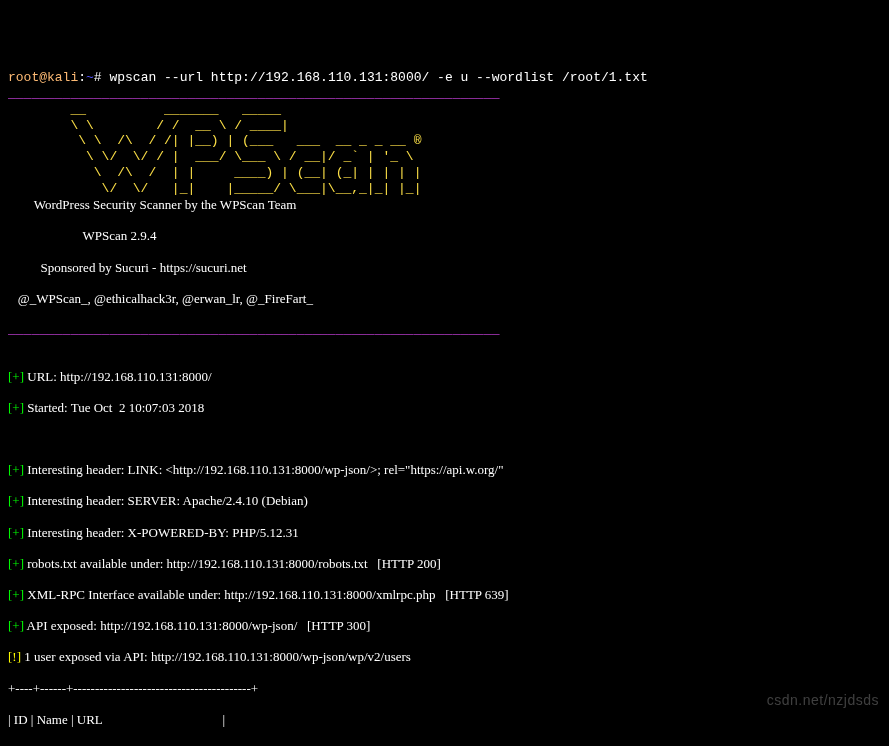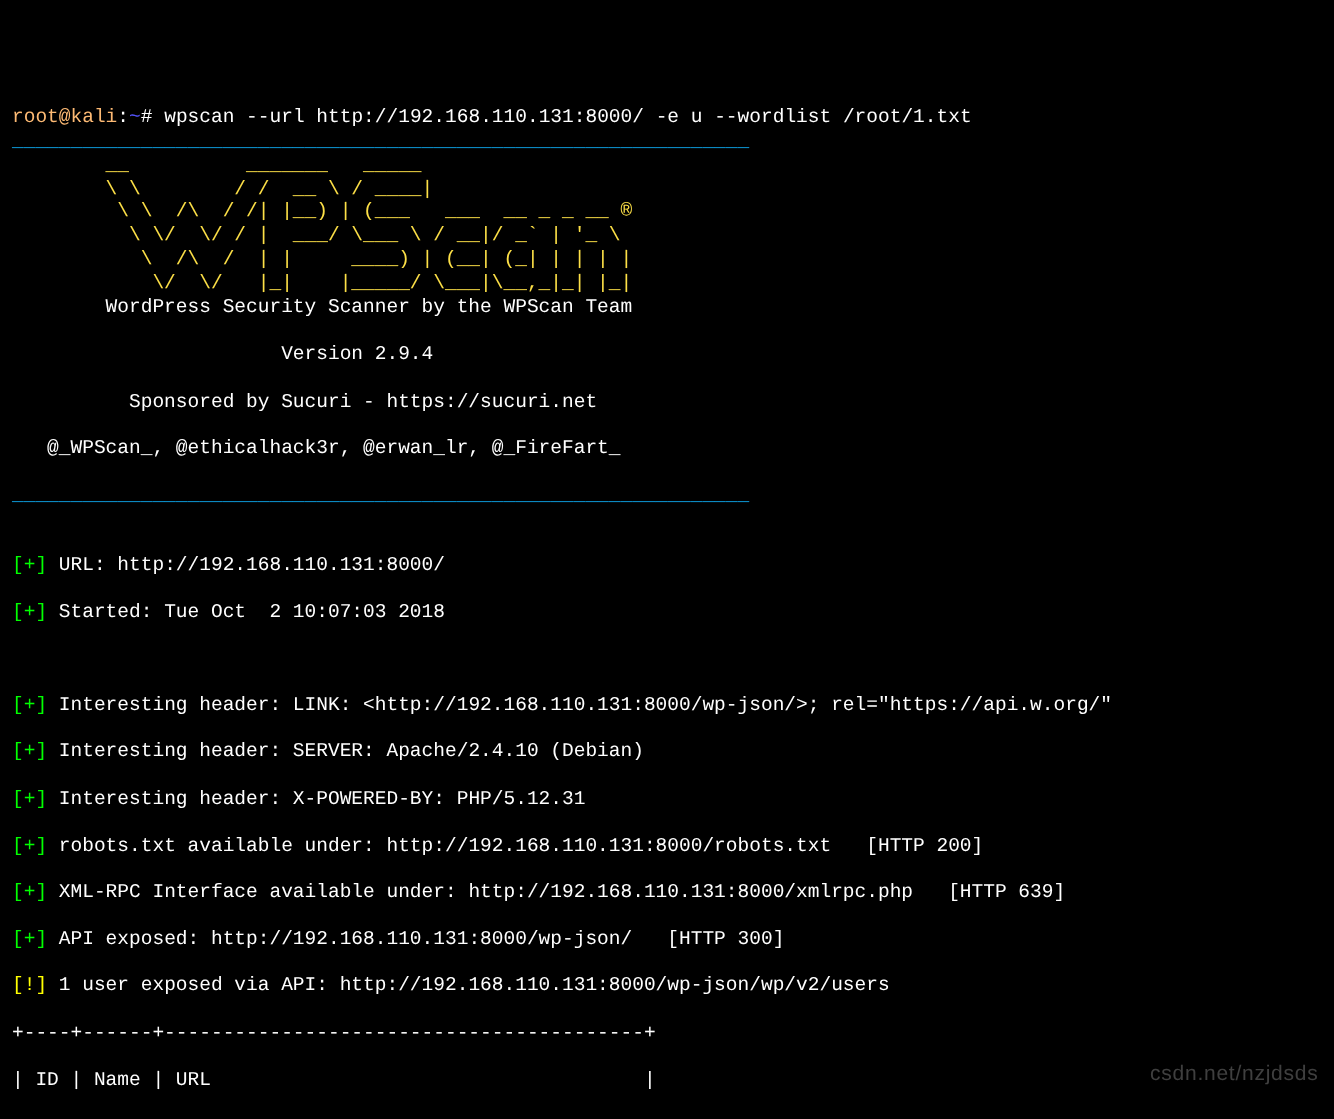--- a/index.html
+++ b/index.html
@@ -16,47 +16,47 @@
       height: 746px;
       position: relative;
     }
     .prompt-line { margin-bottom: 4px; }
     .red { color: #fdba74; margin-top: 17px; }
     .blue { color: #5555ff; }
     .white { color: #fff; }
     .green { color: #00ff00; }
     .yellow { color: #ffff00; }
     .ascii-art { color: #fde047; line-height: 1.15; margin: 4px 0; }
-    .divider { color: #0ea5e9; text-align: right; }
-    .line { display: block; }
+    .divider { color: #d946ef; text-align: right; }
+    .line { display: block; font-family: Liberation Serif, serif; }
     .watermark {
       position: absolute;
       right: 10px;
-      bottom: 22px;
+      bottom: 37px;
       color: rgba(180,180,180,0.35);
       font-size: 14px;
       font-family: sans-serif;
       letter-spacing: 0.5px;
     }
   </style>
 </head>
 <body>
 
 
 
 <span class="prompt-line"><span class="red">root@kali</span><span class="white">:</span><span class="blue">~</span><span class="white"># </span><span class="white">wpscan --url http://192.168.110.131:8000/ -e u --wordlist /root/1.txt</span></span>
 <span class="divider">_______________________________________________________________</span>
 <span class="ascii-art">        __          _______   _____                  
         \ \        / /  __ \ / ____|                 
          \ \  /\  / /| |__) | (___   ___  __ _ _ __ ®
           \ \/  \/ / |  ___/ \___ \ / __|/ _` | '_ \ 
            \  /\  /  | |     ____) | (__| (_| | | | |
             \/  \/   |_|    |_____/ \___|\__,_|_| |_|</span>
 <span class="line">        WordPress Security Scanner by the WPScan Team </span>
-<span class="line">                       Version 2.9.4</span>
+<span class="line">                       WPScan 2.9.4</span>
 <span class="line">          Sponsored by Sucuri - https://sucuri.net</span>
 <span class="line">   @_WPScan_, @ethicalhack3r, @erwan_lr, @_FireFart_</span>
 <span class="divider">_______________________________________________________________</span>
 <span class="line"> </span>
 <span class="line"><span class="green">[+]</span><span> URL: http://192.168.110.131:8000/</span></span>
 <span class="line"><span class="green">[+]</span><span> Started: Tue Oct  2 10:07:03 2018</span></span>
 <span class="line"> </span>
 <span class="line"><span class="green">[+]</span><span> Interesting header: LINK: &lt;http://192.168.110.131:8000/wp-json/&gt;; rel="https://api.w.org/"</span></span>
 <span class="line"><span class="green">[+]</span><span> Interesting header: SERVER: Apache/2.4.10 (Debian)</span></span>
 <span class="line"><span class="green">[+]</span><span> Interesting header: X-POWERED-BY: PHP/5.12.31</span></span>

